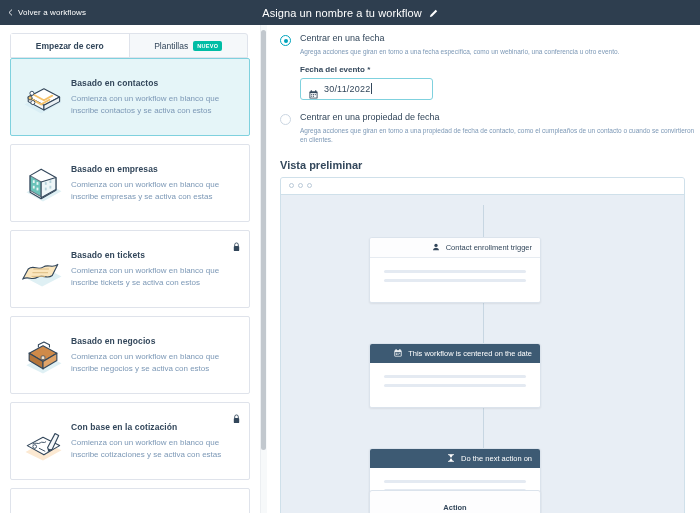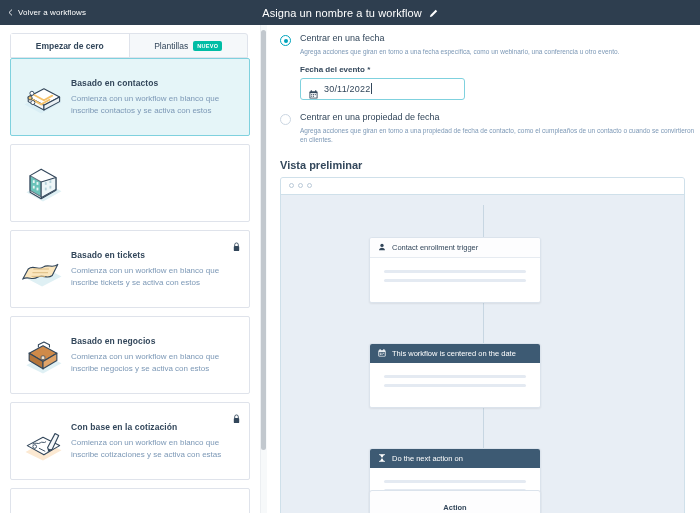--- a/index.html
+++ b/index.html
@@ -100,21 +100,21 @@
     width:4px; height:4px; border-radius:50%; background:#00a4bd;
   }
   .radio-label { font-size:9px; color:#33475b; line-height:1.3; }
   .radio-help { font-size:6.5px; color:#7c98b6; margin-top:3px; line-height:1.35; }
 
   .field-label {
     font-size:8px; font-weight:bold; color:#33475b;
     margin:9px 15px 4px 20px;
   }
   .date-input {
-    margin-left:20px; width:165px; height:22px;
+    margin-left:20px; width:133px; height:22px;
     border:1.5px solid #7fd1de; border-radius:3px; background:#ffffff;
     display:flex; align-items:center; gap:6px; padding:0 8px;
   }
   .cal-icon { width:9px; height:9px; display:block; flex:0 0 9px; }
   .date-value {
     font-size:9px; color:#33475b; letter-spacing:.2px;
     position:relative;
   }
   .date-value::after {
     content:""; position:absolute; right:-2px; top:-1px;
@@ -146,21 +146,21 @@
   }
 
   .node {
     position:absolute; left:88px; width:172px;
     border-radius:3px; overflow:hidden;
     box-shadow:0 1px 2px rgba(0,0,0,.07);
     background:#fdfdfe; border:1px solid #dbe3ec;
   }
   .node-head {
     display:flex; align-items:center; gap:6px;
-    padding:5px 8px; font-size:7.5px;
+    padding:5px 8px; font-size:7.5px;justify-content:flex-end;
   }
   .node-head.light {
     background:#fdfdfe; color:#33475b;
     border-bottom:1px solid #e6ebf1;
   }
   .node-head.dark { background:#3d5a73; color:#ffffff; }
   .node-head svg { display:block; flex:0 0 auto; }
   .node-body { background:#ffffff; padding:12px 14px 14px; }
   .skel { height:3px; background:#e4eaf2; border-radius:2px; margin-bottom:6px; }
   .skel.s1 { width:100%; }
@@ -243,20 +243,24 @@
                 <rect x="19" y="31" width="2" height="3"></rect>
             </g>
             <g fill="#b7d3db">
               <rect x="28" y="25" width="2" height="3"></rect>
                 <rect x="33" y="23" width="2" height="3"></rect>
               <rect x="28" y="31" width="2" height="3"></rect>
                 <rect x="33" y="29" width="2" height="3"></rect>
             </g>
           </svg>
         </div>
+        <div class="card-text">
+          <div class="card-title">Basado en empresas</div>
+          <div class="card-desc">Comienza con un workflow en blanco que inscribe empresas y se activa con estas</div>
+        </div>
       </div>
 
       <div class="card">
         <div class="card-icon">
           <svg viewBox="0 0 52 52" width="48" height="48">
             <path d="M8 36 25 45l21-11-17-9z" fill="#dff0f4"></path>
             <path d="M10 26c6-5 10 2 16-2s10 2 16-3l-6 12c-6 5-10-2-16 2s-10-2-16 2z" fill="#fbe6bd" stroke="#33475b" stroke-width="1.2" stroke-linejoin="round"></path>
             <path d="M16 26h16M15 30h16M14 34h14" stroke="#d9b97e" stroke-width="1" stroke-linecap="round"></path>
           </svg>
         </div>

